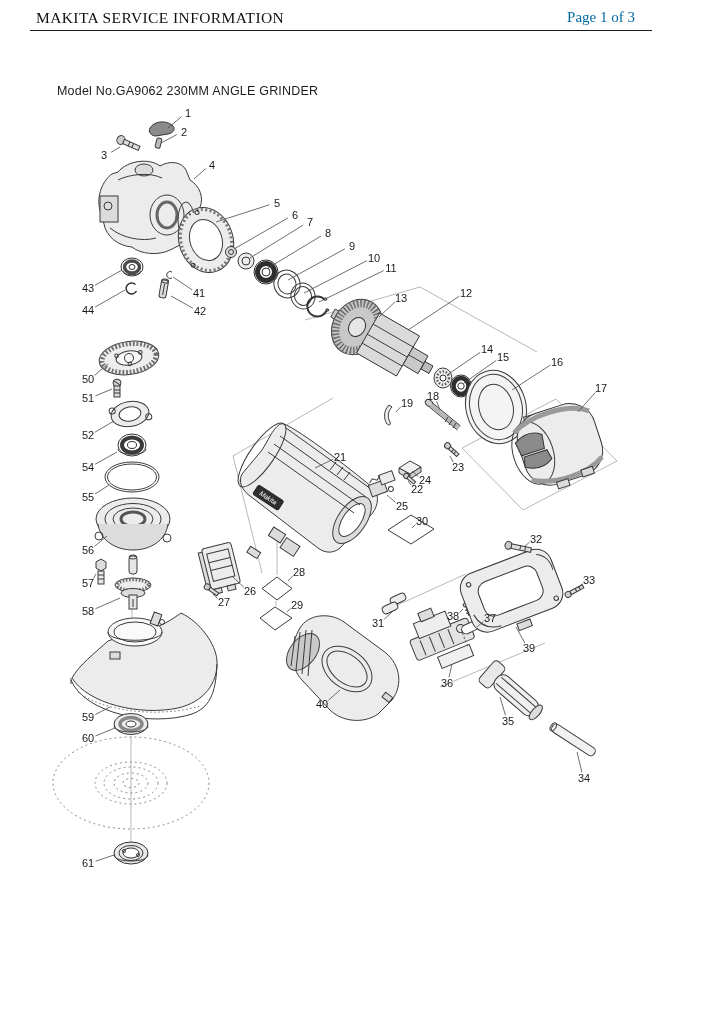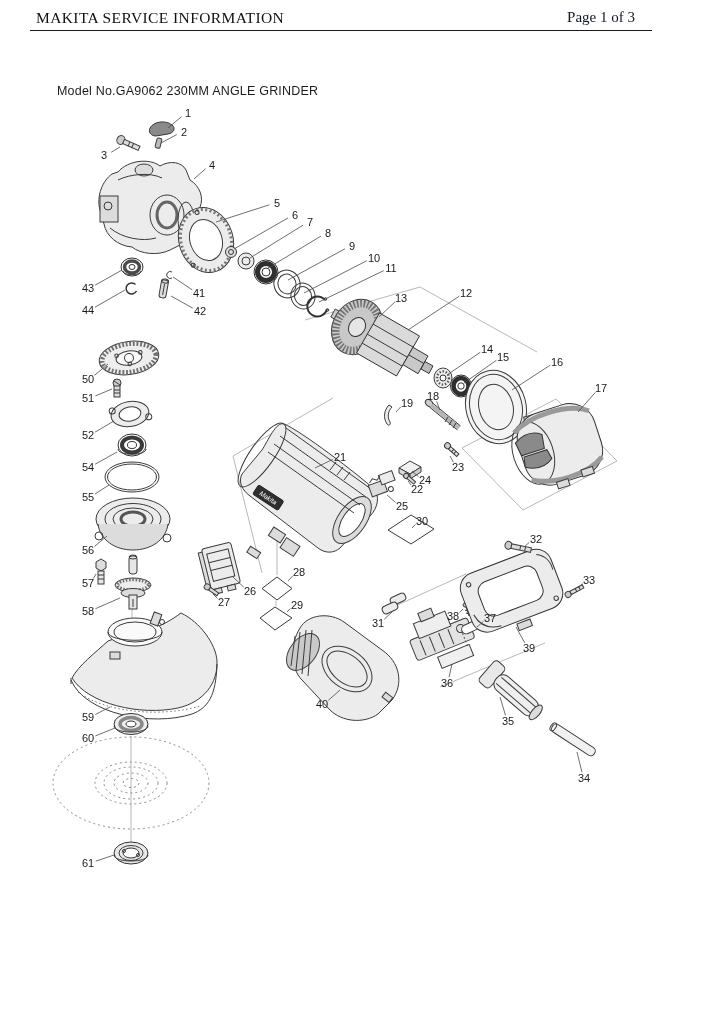--- a/index.html
+++ b/index.html
@@ -1,21 +1,21 @@
 <!DOCTYPE html>
 <html><head>
 <meta charset="utf-8">
 <style>
   html,body{margin:0;padding:0;background:#fff;}
   #page{position:relative;width:652px;height:1024px;background:#fff;overflow:hidden;
         font-family:"Liberation Sans",sans-serif;}
   .hdr-title{position:absolute;left:36px;top:9px;font-family:"Liberation Serif",serif;
         font-size:15.5px;color:#111;letter-spacing:.4px;}
   .hdr-page{position:absolute;right:17px;top:9px;font-family:"Liberation Serif",serif;
-        font-size:15px;color:#0f172a;margin-left:46px;}
+        font-size:15px;color:#0369a1;margin-left:46px;}
   .hdr-rule{position:absolute;left:30px;top:30px;width:676px;height:1px;background:#1a1a1a;}
   .model-line{position:absolute;left:57px;top:40px;font-size:12.5px;color:#1c1c1c;letter-spacing:.2px;margin-top:44px;}
   svg{position:absolute;left:0;top:0;}
   .p{stroke:#3b3b3b;stroke-width:1;fill:none;}
   .pf{stroke:#3b3b3b;stroke-width:1;fill:#ececec;}
   .pf2{stroke:#3b3b3b;stroke-width:1;fill:#dcdcdc;}
   .cons{stroke:#9a9a9a;stroke-width:.7;fill:none;}
   .leader{stroke:#4a4a4a;stroke-width:.8;}
   .lbl{font-family:"Liberation Sans",sans-serif;font-size:11px;fill:#1a1a1a;}
   .dash{stroke:#8a8a8a;stroke-width:1;fill:none;stroke-dasharray:2,3;}

